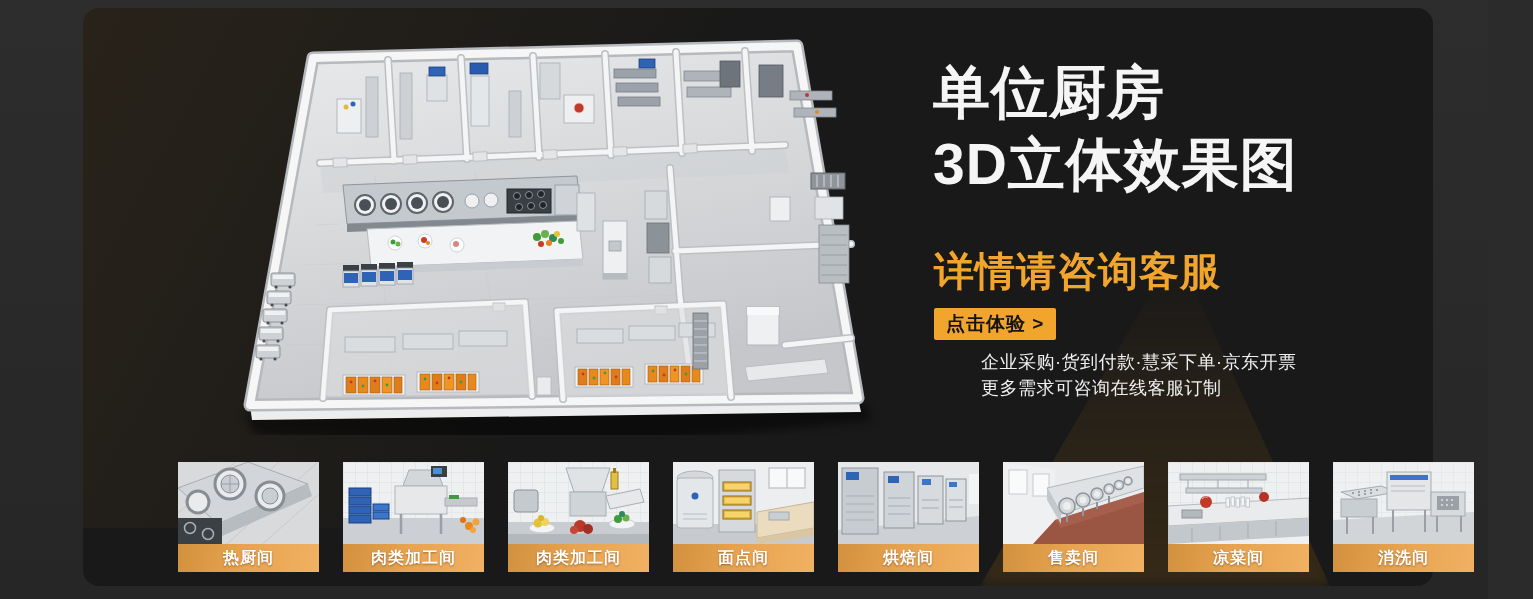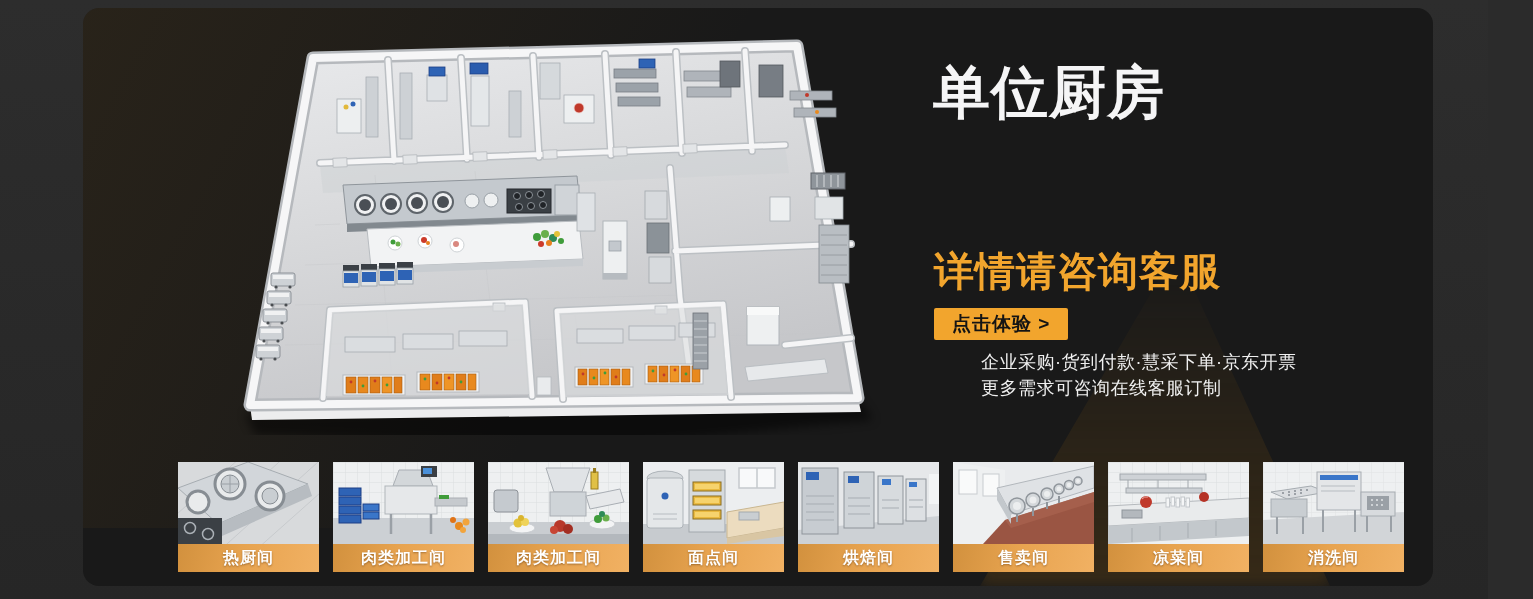--- a/index.html
+++ b/index.html
@@ -7,26 +7,26 @@
   .panel{position:absolute;left:83px;top:8px;width:1350px;height:578px;background:#191919;border-radius:16px;overflow:hidden;}
   .beam-left{position:absolute;left:0;top:0;width:950px;height:520px;
     background:linear-gradient(118deg,rgba(96,70,28,.22) 0%,rgba(96,70,28,.09) 34%,rgba(0,0,0,0) 55%);}
   .beam-center{position:absolute;left:897px;top:242px;width:350px;height:336px;
     background:linear-gradient(to bottom,rgba(0,0,0,0) 0%,rgba(99,68,20,.40) 100%);
     clip-path:polygon(56% 0,100% 100%,0 100%);filter:blur(7px);}
   .floorplan{position:absolute;left:225px;top:15px;width:660px;height:420px;z-index:2;}
   .headline{position:absolute;left:933px;top:56px;z-index:3;color:#f5f5f6;font-weight:800;
     font-size:57px;line-height:1.27;letter-spacing:1px;white-space:nowrap;}
   .subtitle{position:absolute;left:934px;top:244px;z-index:3;color:#f2a52d;font-size:40px;font-weight:800;letter-spacing:1px;white-space:nowrap;}
-  .cta{position:absolute;left:934px;top:308px;z-index:3;height:32px;line-height:32px;padding:0 18px;
+  .cta{position:absolute;left:934px;top:308px;z-index:3;height:32px;line-height:32px;padding:0 12px;
     background:#f2a52d;color:#141414;font-size:19px;font-weight:700;border:none;border-radius:2px;
     font-family:"Liberation Sans",sans-serif;cursor:pointer;letter-spacing:1px;}
   .features{position:absolute;left:934px;top:349px;z-index:3;color:#f0f0f0;font-size:18px;line-height:1.45;letter-spacing:.5px;margin-left:47px;}
   .features p{margin:0;}
-  .thumbs{position:absolute;left:178px;top:462px;z-index:3;display:flex;gap:14px;}
+  .thumbs{position:absolute;left:178px;top:462px;z-index:3;display:flex;gap:24px;}
   .thumb{position:relative;width:141px;height:110px;overflow:hidden;background:#4a4d50;cursor:pointer;box-shadow:inset 0 0 0 1px rgba(0,0,0,.35);}
   .thumb svg{display:block;width:141px;height:82px;}
   .thumb-label{position:absolute;left:0;bottom:0;width:141px;height:28px;line-height:28px;text-align:center;
     color:#fff;font-size:16px;font-weight:700;letter-spacing:1px;
     background:linear-gradient(100deg,#d2913e 0%,#e7a34f 45%,#f1b163 100%);
     text-shadow:0 1px 2px rgba(70,35,0,.45);}
 </style>
 </head>
 <body>
 
@@ -288,20 +288,21 @@
           <rect x="31" y="330" width="24" height="13" rx="2" fill="#ced2d6" stroke="#8d9298"></rect>
           <rect x="33" y="332" width="20" height="4" fill="#f0f1f2"></rect>
           <circle cx="36" cy="344" r="1.6" fill="#4a4e52"></circle>
           <circle cx="50" cy="344" r="1.6" fill="#4a4e52"></circle>
         </g>
     </g>
   </svg>
 
   <div class="headline">
     <div>单位厨房</div>
+    <div>3D立体效果图</div>
   </div>
   <div class="subtitle">详情请咨询客服</div>
   <button class="cta">点击体验 &gt;</button>
   <div class="features">
     <p>企业采购·货到付款·慧采下单·京东开票</p>
     <p>更多需求可咨询在线客服订制</p>
   </div>
 
   <div class="thumbs">
 

